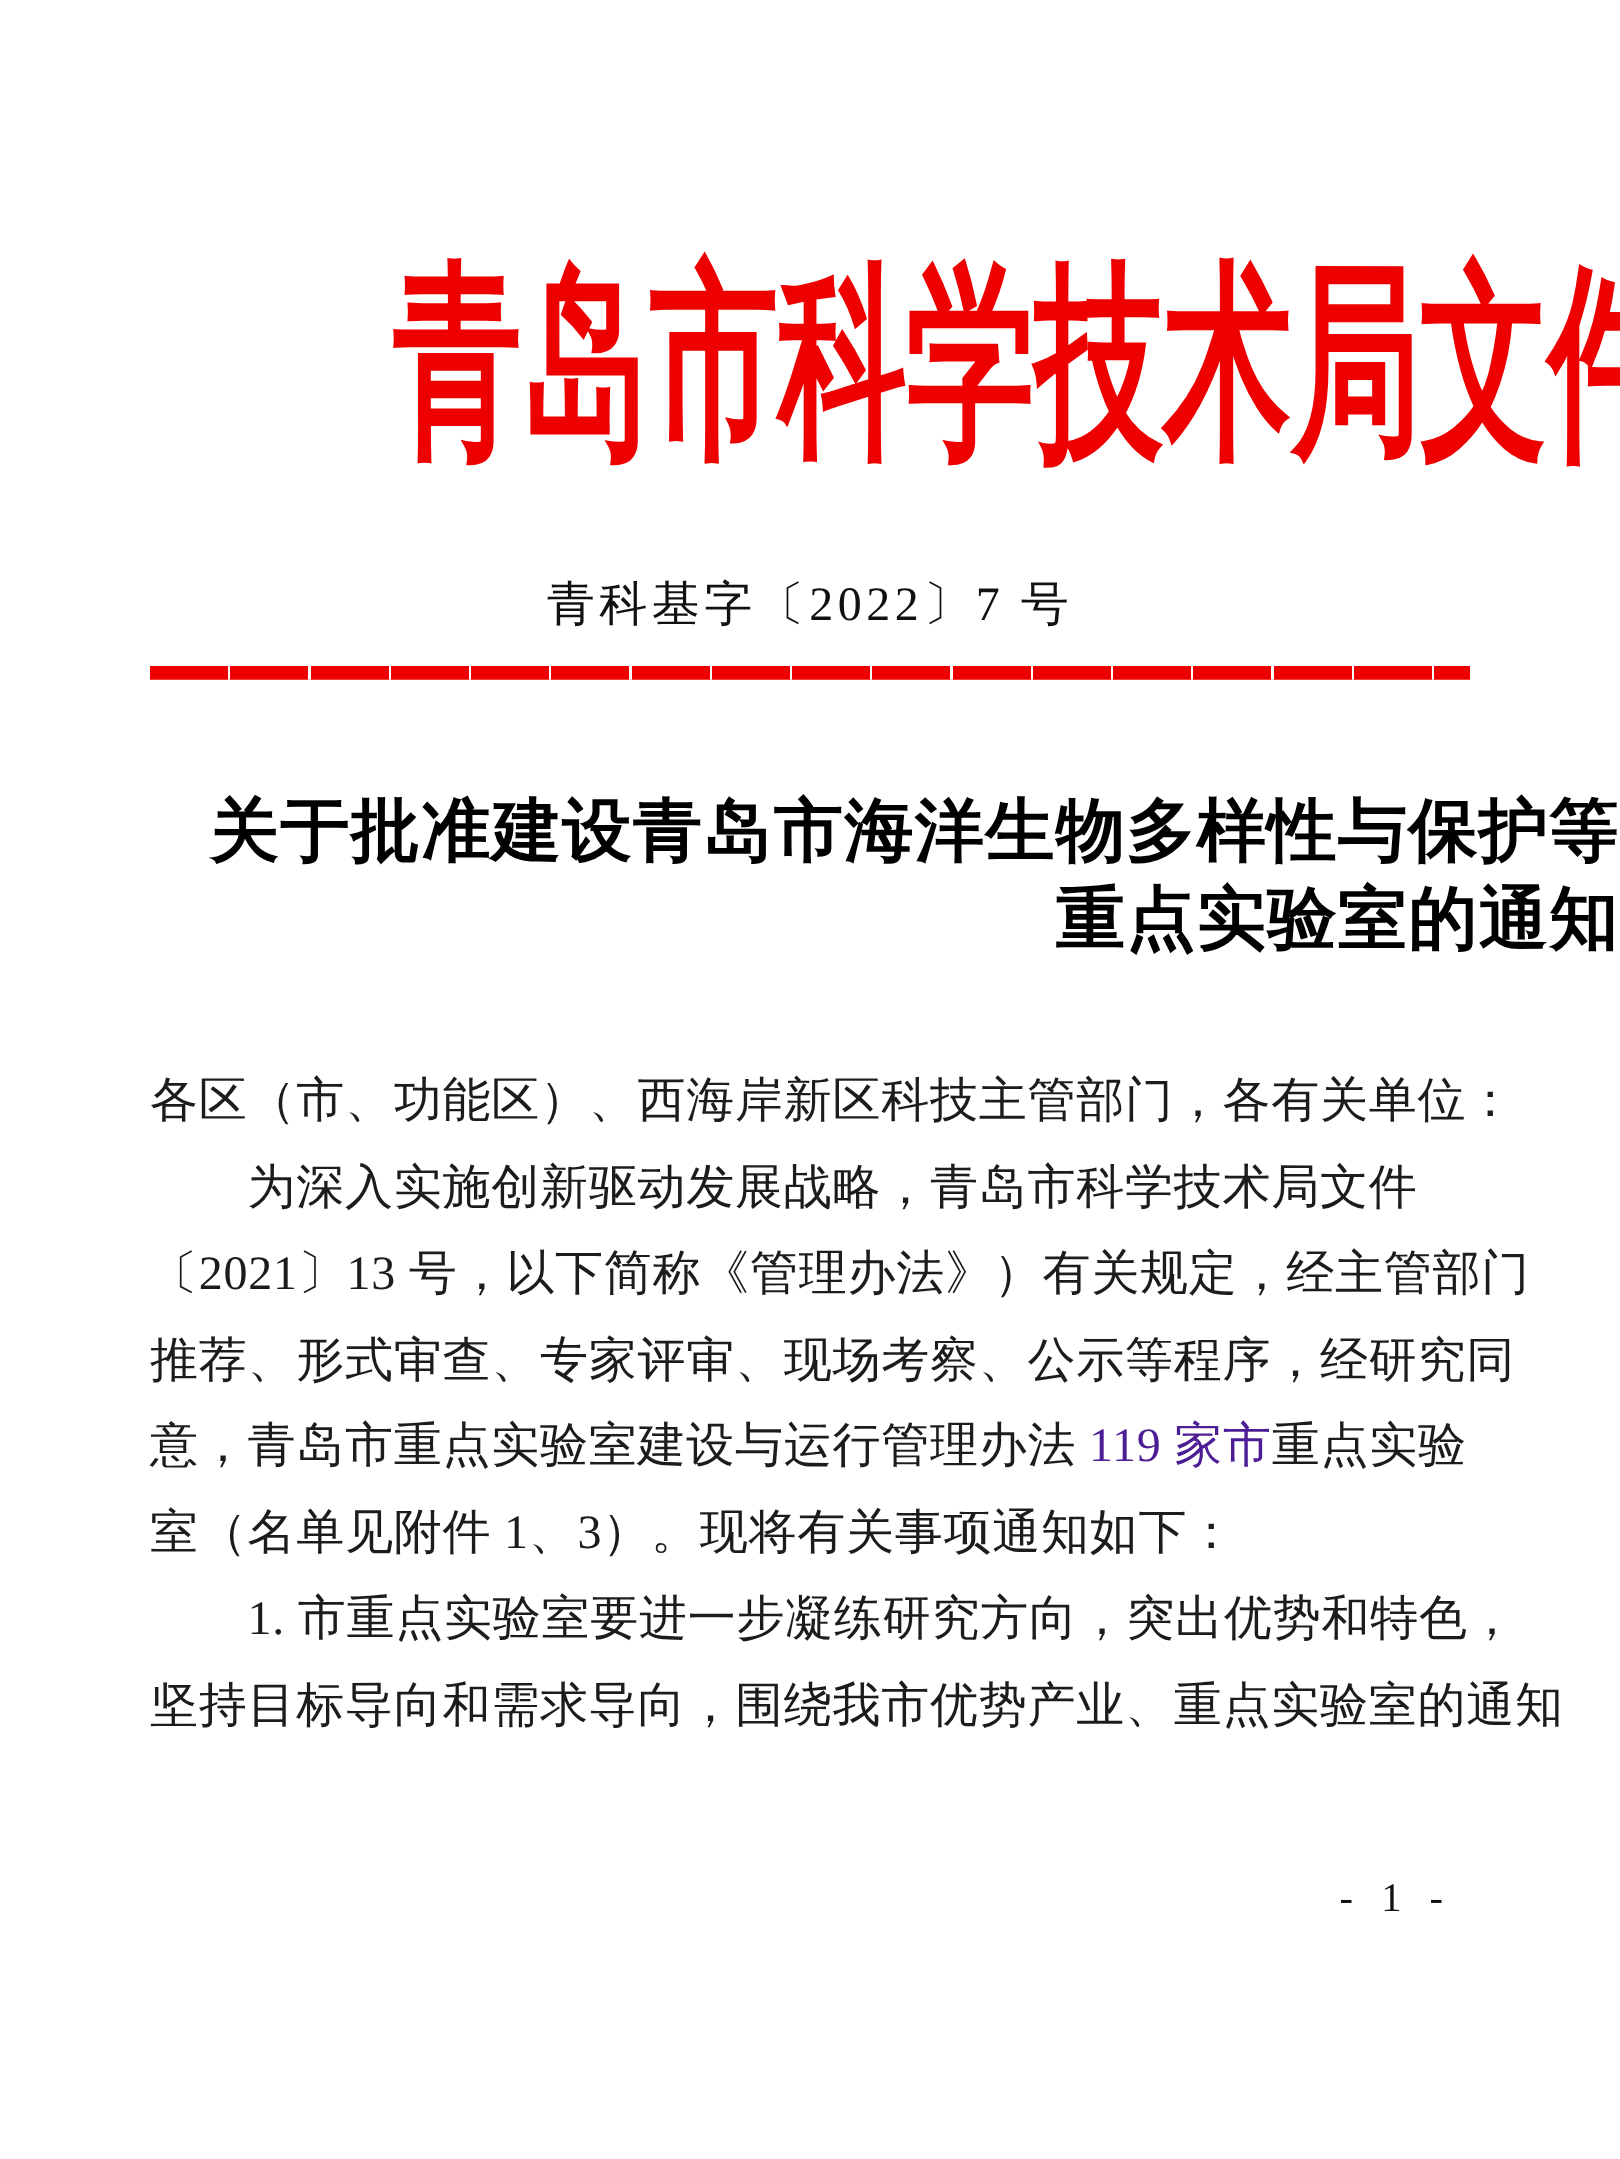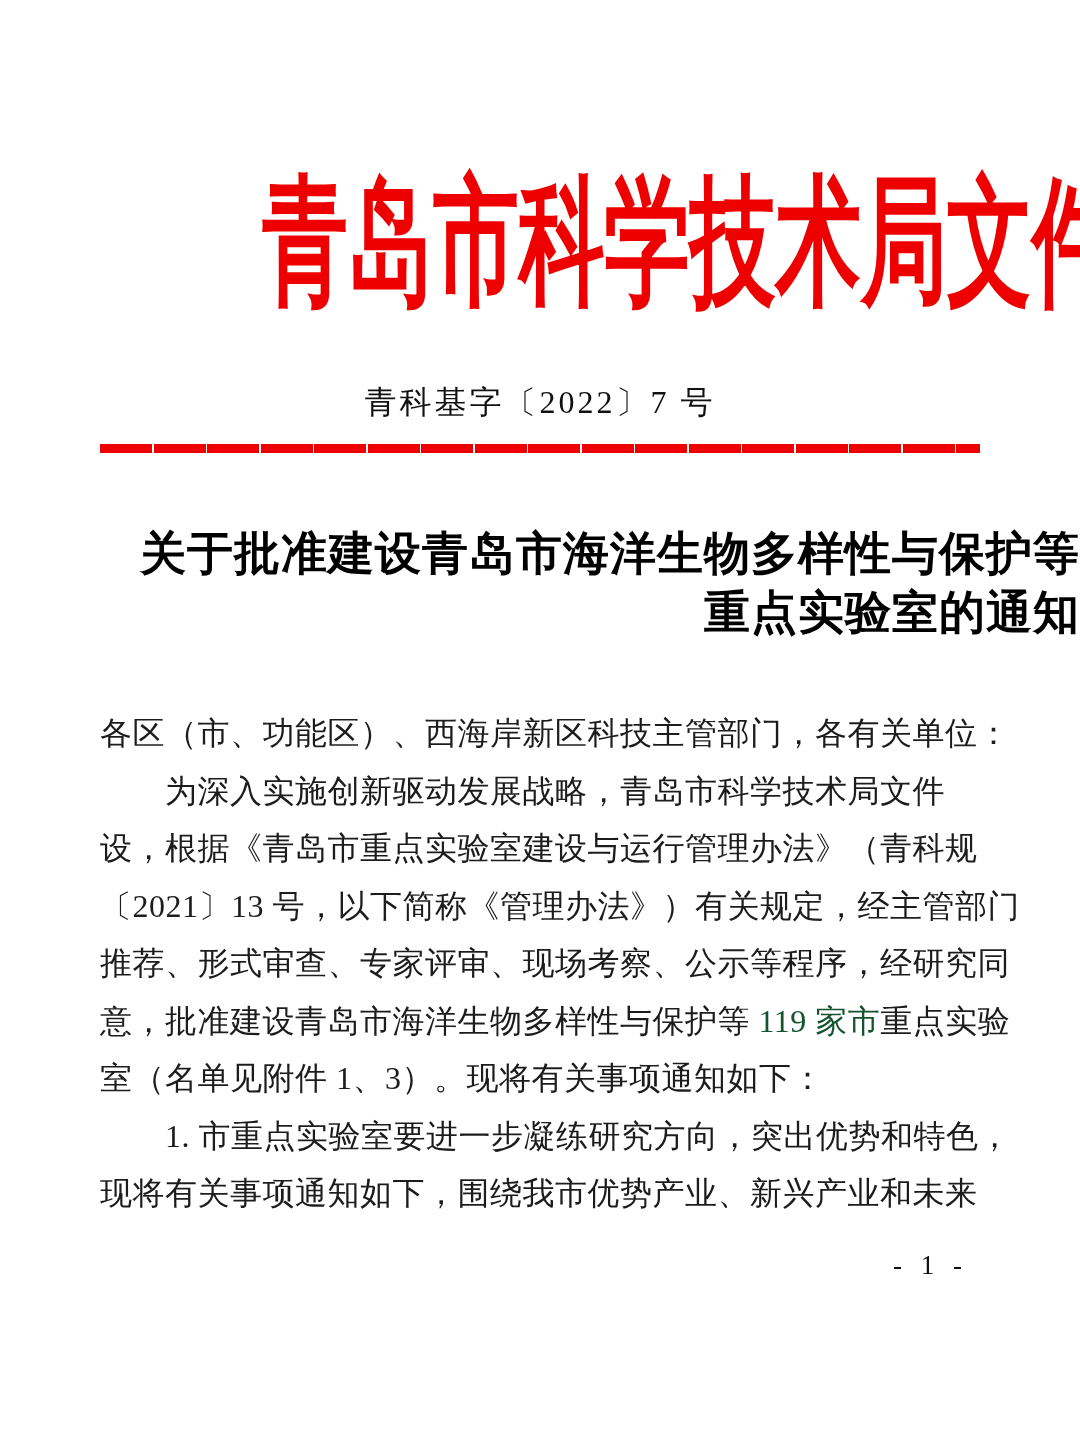--- a/index.html
+++ b/index.html
@@ -85,21 +85,21 @@
     font-size: 32px;
     color: #1c1c1c;
   }
   .body-line {
     height: 57.5px;
     line-height: 57.5px;
     white-space: nowrap;
     letter-spacing: 0.5px;
   }
   .body-line.indent { padding-left: 65px; }
-  .green-text { color: #14532d; }
+  .green-text { color: #4c1d95; }
 
   
   .page-number {
     position: absolute;
     top: 1250px;
     right: 112px;
     font-size: 27px;
     letter-spacing: 6px;
     color: #111111;
   }
@@ -118,26 +118,25 @@
   <div class="red-rule"></div>
 
   <div class="main-title">
     <div>关于批准建设青岛市海洋生物多样性与保护等</div>
     <div>重点实验室的通知</div>
   </div>
 
   <div class="body-block">
     <div class="body-line">各区（市、功能区）、西海岸新区科技主管部门，各有关单位：</div>
     <div class="body-line indent">为深入实施创新驱动发展战略，青岛市科学技术局文件</div>
-    <div class="body-line">设，根据《青岛市重点实验室建设与运行管理办法》（青科规</div>
     <div class="body-line">〔2021〕13 号，以下简称《管理办法》）有关规定，经主管部门</div>
     <div class="body-line">推荐、形式审查、专家评审、现场考察、公示等程序，经研究同</div>
     <div class="body-line">
-      <span>意，批准建设青岛市海洋生物多样性与保护等 </span><span class="green-text">119 家市</span><span>重点实验</span>
+      <span>意，青岛市重点实验室建设与运行管理办法 </span><span class="green-text">119 家市</span><span>重点实验</span>
     </div>
     <div class="body-line">室（名单见附件 1、3）。现将有关事项通知如下：</div>
     <div class="body-line indent">1. 市重点实验室要进一步凝练研究方向，突出优势和特色，</div>
-    <div class="body-line">现将有关事项通知如下，围绕我市优势产业、新兴产业和未来</div>
+    <div class="body-line">坚持目标导向和需求导向，围绕我市优势产业、重点实验室的通知</div>
   </div>
 
   <div class="page-number">- 1 -</div>
 
 </div>
 
 </body></html>

